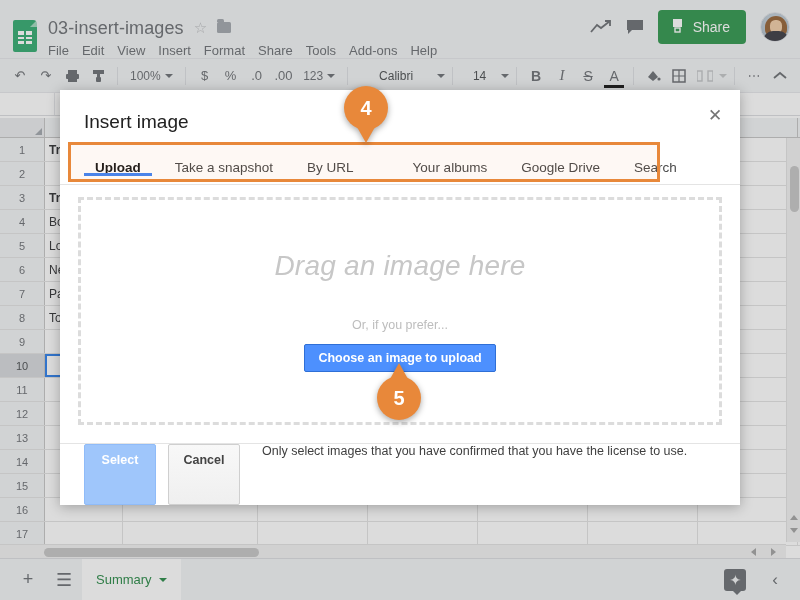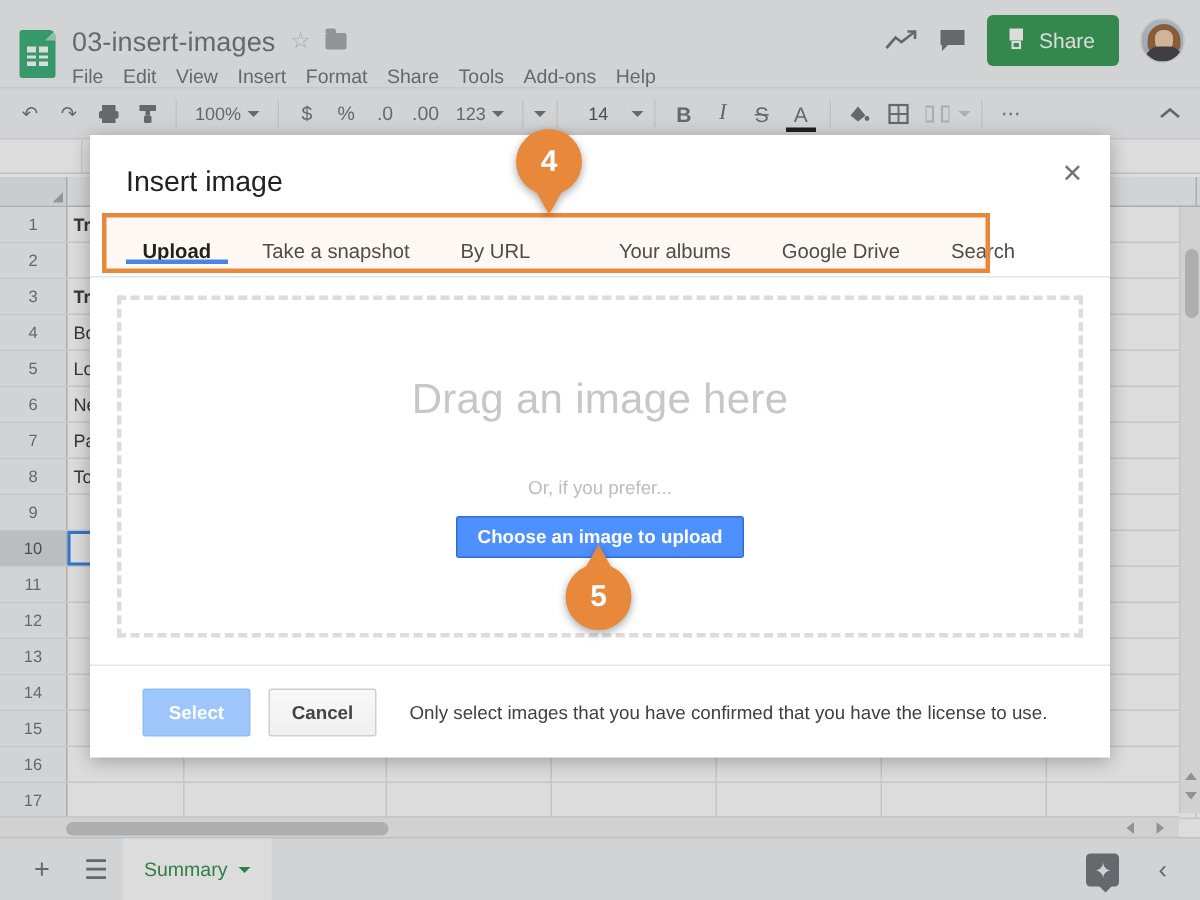--- a/index.html
+++ b/index.html
@@ -200,31 +200,31 @@
   .tab.active::after {
     content:""; position:absolute; left: 6px; right: 6px; bottom: -1px; height: 3px; background:#4285f4;
   }
   .tab-divider { width:1px; background:#4a4a4a; margin: 6px 12px; }
 
   .dropzone {
     position: absolute; left: 18px; right: 18px; top: 107px; bottom: 80px;
     border: 3px dashed #dcdcdc;
     display:flex; flex-direction: column; align-items: center; justify-content: center;
   }
-  .dz-title { font-size: 28px; color: #c7c7c7; letter-spacing: .2px; }
+  .dz-title { font-size: 28px; color: #c7c7c7; letter-spacing: .2px; font-style: italic; }
   .dz-sub { font-size: 12.5px; color: #bdbdbd; margin-top: 36px; }
   .dz-btn {
     margin-top: 12px; background: #4d90fe; border: 1px solid #2f6fd6;
     color:#fff; font-size: 12.5px; font-weight: bold; border-radius: 2px;
     padding: 6px 13px; font-family:"Liberation Sans", sans-serif;
   }
 
   .dlg-footer {
     position: absolute; left: 0; right: 0; bottom: 0; height: 62px;
-    border-top: 1px solid #e4e4e4; display:flex; align-items:center; padding: 0 35px; gap: 12px;
+    border-top: 1px solid #e4e4e4; display:flex; padding: 0 24px; gap: 12px;
   }
   .btn-select {
     background:#9fc6fb; color:#fff; border:1px solid #8fbbf8; border-radius: 2px;
     font-size: 12.5px; font-weight: bold; padding: 8px 0; width: 72px; text-align:center;
     font-family:"Liberation Sans", sans-serif;
   }
   .btn-cancel {
     background: linear-gradient(#f8f8f8, #efefef); color:#444; border:1px solid #cfcfcf;
     border-radius: 2px; font-size: 12.5px; font-weight: bold; padding: 8px 0; width: 72px; text-align:center;
     font-family:"Liberation Sans", sans-serif;
@@ -337,20 +337,21 @@
     <span class="tb-sep"></span>
     <span class="tb">$</span>
     <span class="tb">%</span>
     <span class="tb">.0</span>
     <span class="tb">.00</span>
     <span class="tb-drop">
       <span>123</span>
       <i class="caret"></i>
     </span>
     <span class="tb-sep"></span>
+    <span class="tb tb-font">Calibri</span>
     <i class="caret"></i>
     <span class="tb-sep"></span>
     <span class="tb tb-size">14</span>
     <i class="caret"></i>
     <span class="tb-sep"></span>
     <span class="tb tb-b">B</span>
     <span class="tb tb-i">I</span>
     <span class="tb" style="text-decoration:line-through;font-size:14px;">S</span>
     <span class="tb tb-a">A</span>
     <span class="tb-sep"></span>

